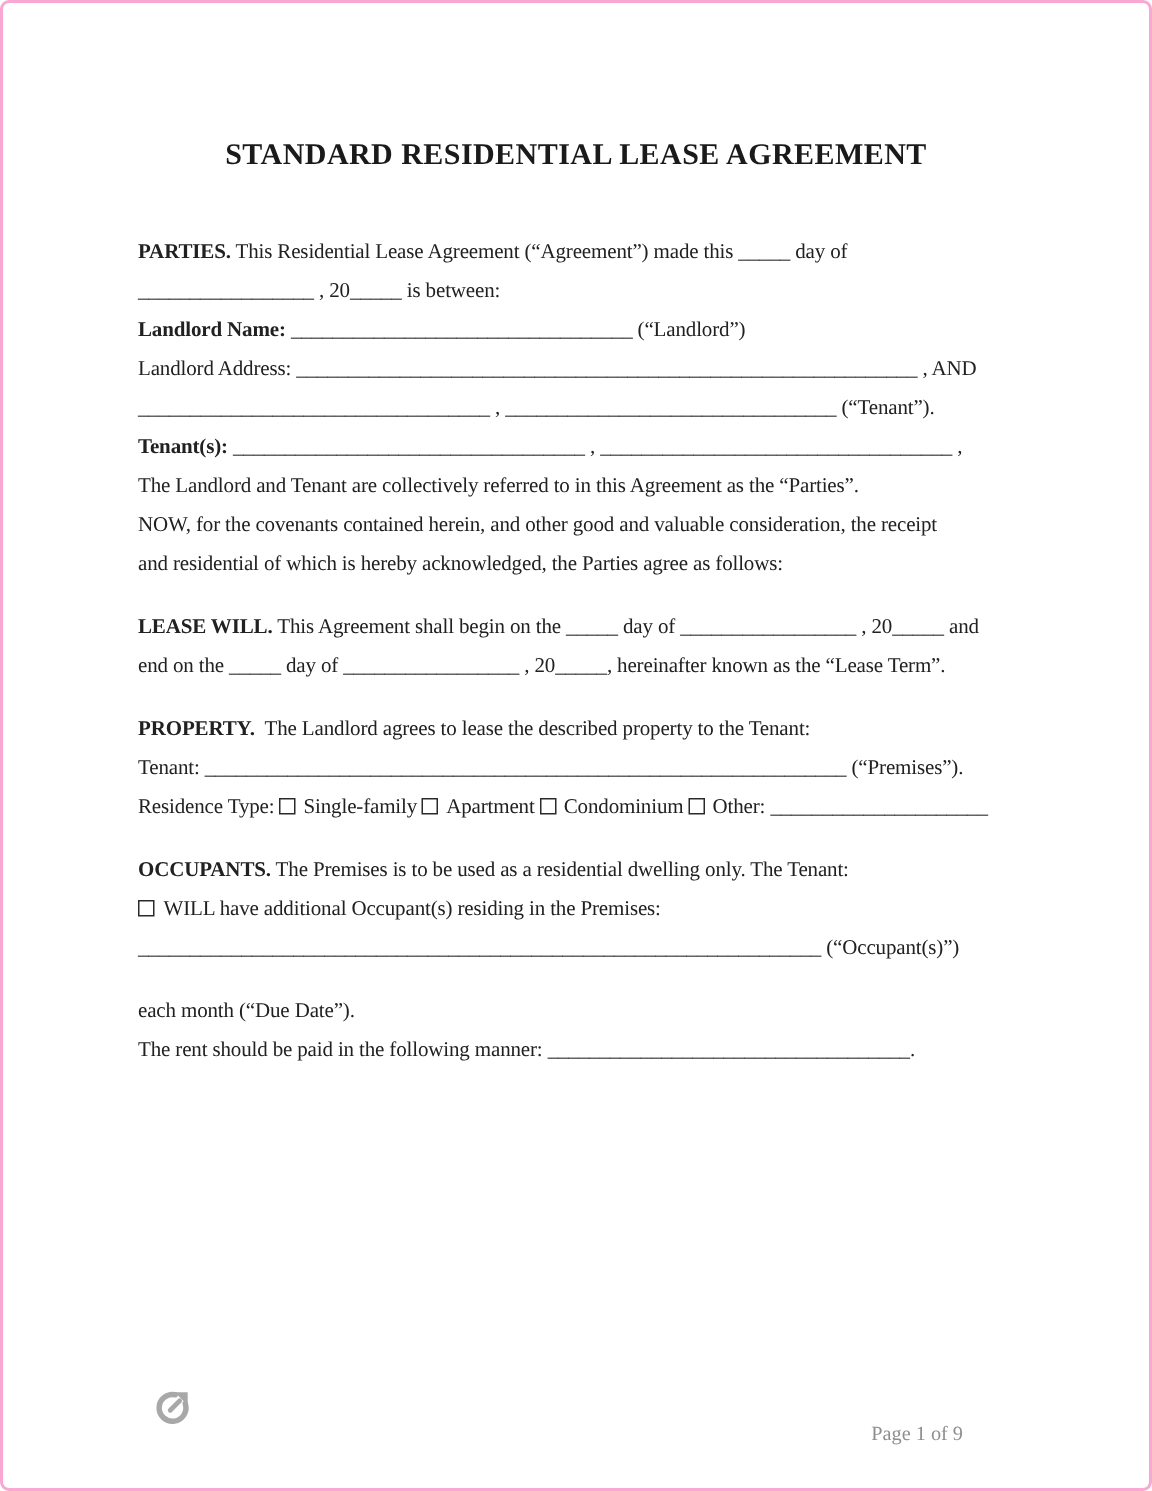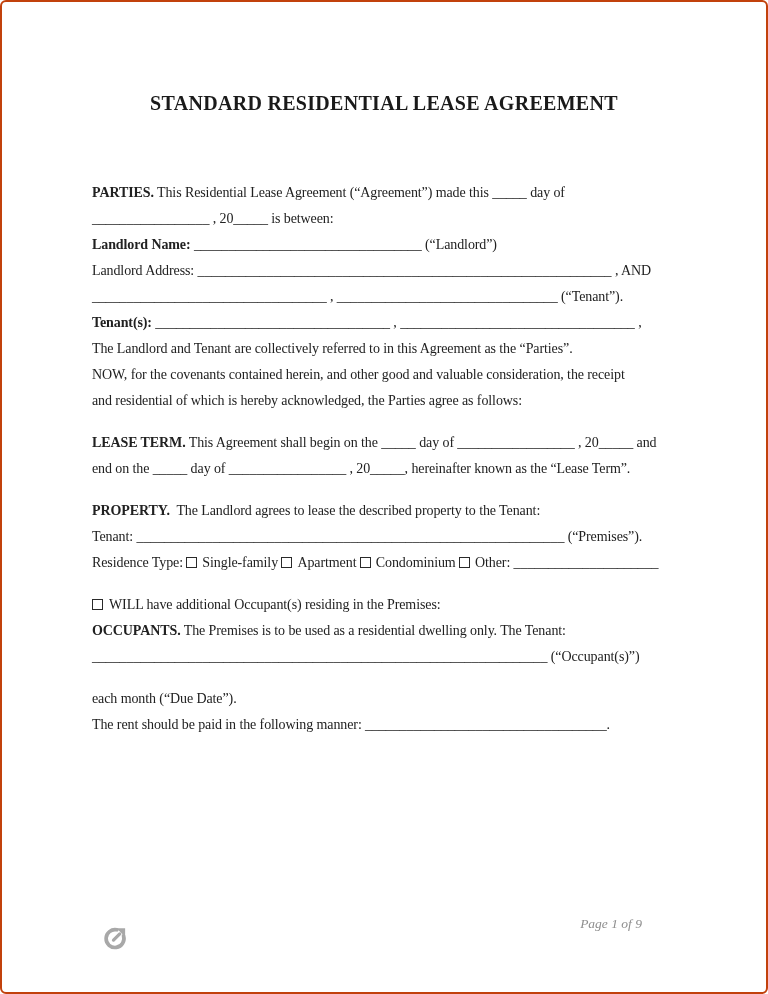--- a/index.html
+++ b/index.html
@@ -1,42 +1,42 @@
 <!DOCTYPE html>
 <html><head>
 <meta charset="utf-8">
 <style>
   html,body{margin:0;padding:0;background:#ffffff;}
   .page{
     width:768px;height:994px;box-sizing:border-box;
     background:#ffffff;
-    border:2px solid #c2410c;border-radius:6px;
+    border:2px solid #f9a8d4;border-radius:6px;
     padding:0 90px;position:relative;overflow:hidden;
     font-family:"Liberation Serif","DejaVu Serif",serif;
     color:#212121;font-size:14px;letter-spacing:-0.1px;
   }
   .title{
     margin:88px 0 0 0;text-align:center;
     font-size:20px;font-weight:bold;letter-spacing:0.3px;
     line-height:26px;color:#1a1a1a;
   }
   .sec{margin-top:16px;}
-  .sec.first{margin-top:64px;}
+  .sec.first{margin-top:40px;}
   .line{white-space:pre;line-height:26px;height:26px;}
   .b{font-weight:bold;}
   .cb{
     display:inline-block;width:11px;height:11px;
     border:1.3px solid #2a2a2a;box-sizing:border-box;
     margin-right:6px;vertical-align:-1px;background:#fff;
   }
   .cb.mid{margin-right:5px;}
   .footer-logo{position:absolute;left:100px;bottom:40px;width:26px;height:28px;}
   .footer-page{
-    position:absolute;right:124px;bottom:60px;
-    font-size:13.5px;color:#8e8e8e;letter-spacing:0;font-style:italic;
+    position:absolute;right:124px;bottom:28px;
+    font-size:13.5px;color:#8e8e8e;letter-spacing:0;
   }
 </style>
 </head>
 <body>
 
 <div class="page">
 
   <h1 class="title">STANDARD RESIDENTIAL LEASE AGREEMENT</h1>
 
   <section class="sec first">
@@ -45,33 +45,33 @@
     <div class="line"><span class="b">Landlord Name:</span><span> _________________________________ (“Landlord”)</span></div>
     <div class="line">Landlord Address: ____________________________________________________________ , AND</div>
     <div class="line">__________________________________ , ________________________________ (“Tenant”).</div>
     <div class="line"><span class="b">Tenant(s):</span><span> __________________________________ , __________________________________ ,</span></div>
     <div class="line">The Landlord and Tenant are collectively referred to in this Agreement as the “Parties”.</div>
     <div class="line">NOW, for the covenants contained herein, and other good and valuable consideration, the receipt</div>
     <div class="line">and residential of which is hereby acknowledged, the Parties agree as follows:</div>
   </section>
 
   <section class="sec">
-    <div class="line"><span class="b">LEASE TERM.</span><span> This Agreement shall begin on the _____ day of _________________ , 20_____ and</span></div>
+    <div class="line"><span class="b">LEASE WILL.</span><span> This Agreement shall begin on the _____ day of _________________ , 20_____ and</span></div>
     <div class="line">end on the _____ day of _________________ , 20_____, hereinafter known as the “Lease Term”.</div>
   </section>
 
   <section class="sec">
     <div class="line"><span class="b">PROPERTY.</span><span>  The Landlord agrees to lease the described property to the Tenant:</span></div>
     <div class="line">Tenant: ______________________________________________________________ (“Premises”).</div>
     <div class="line"><span>Residence Type: </span><span class="cb mid"></span><span>Single-family </span><span class="cb mid"></span><span>Apartment </span><span class="cb mid"></span><span>Condominium </span><span class="cb mid"></span><span>Other:</span><span> _____________________</span></div>
   </section>
 
   <section class="sec">
+    <div class="line"><span class="b">OCCUPANTS.</span><span> The Premises is to be used as a residential dwelling only. The Tenant:</span></div>
     <div class="line"><span class="cb"></span><span>WILL have additional Occupant(s) residing in the Premises:</span></div>
-    <div class="line"><span class="b">OCCUPANTS.</span><span> The Premises is to be used as a residential dwelling only. The Tenant:</span></div>
     <div class="line">__________________________________________________________________ (“Occupant(s)”)</div>
   </section>
 
   <section class="sec">
     <div class="line">each month (“Due Date”).</div>
     <div class="line">The rent should be paid in the following manner: ___________________________________.</div>
   </section>
 
   <div class="footer-logo">
     <svg width="26" height="28" viewBox="0 0 24 26" xmlns="http://www.w3.org/2000/svg">

